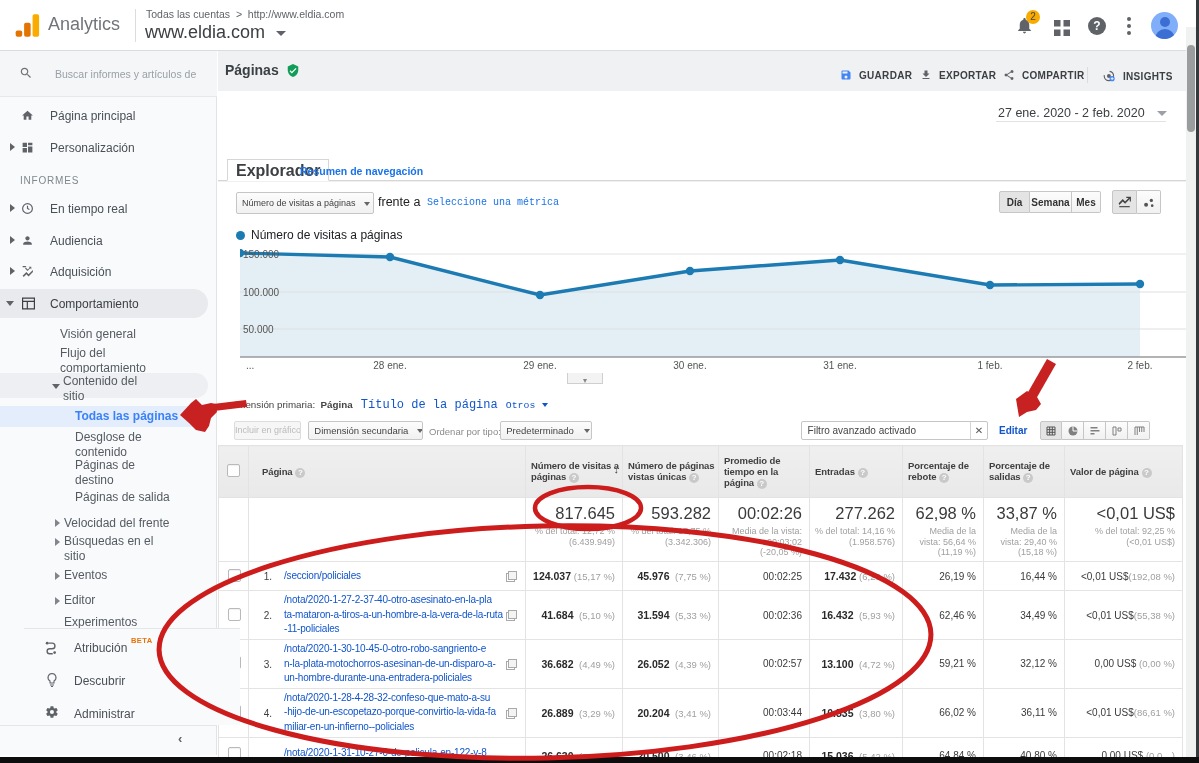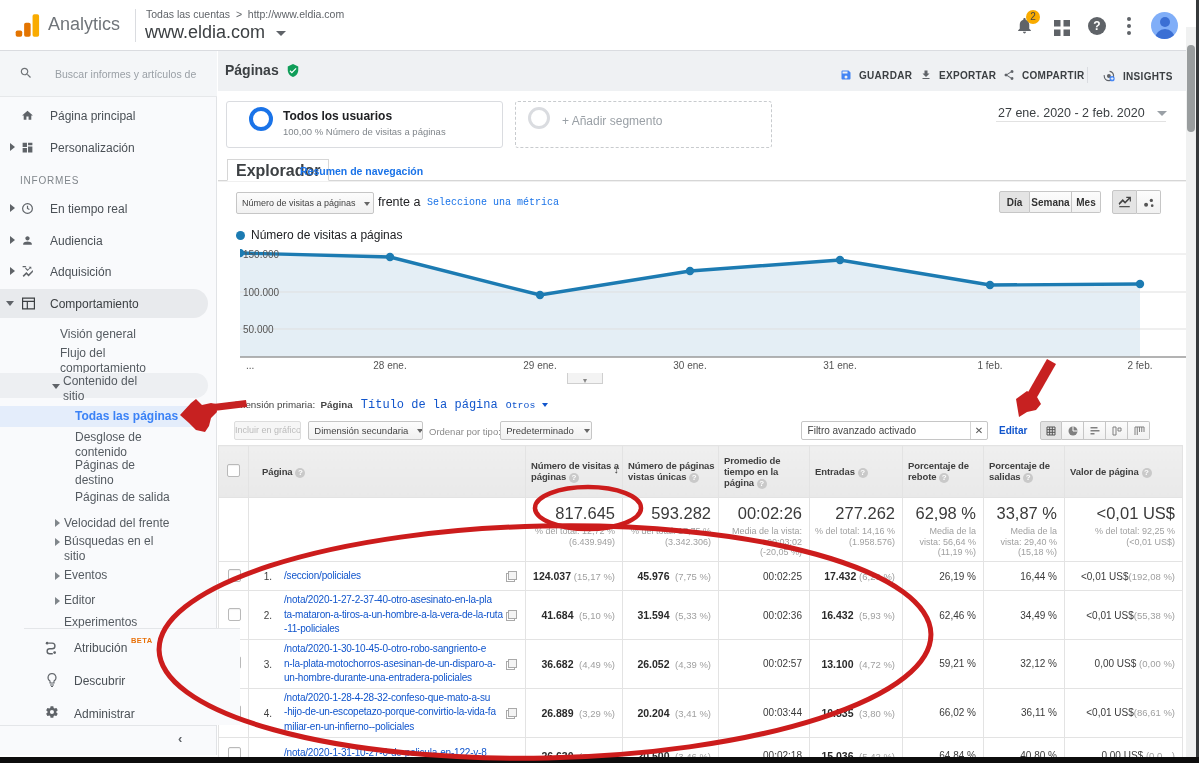--- a/index.html
+++ b/index.html
@@ -197,29 +197,20 @@
     <div class="actbtn" style="left:884px;"><svg width="15" height="14" viewBox="0 0 24 24" style="vertical-align:-3px;margin-right:6px;">
           <circle cx="11" cy="12" r="8" fill="none" stroke="#5f6368" stroke-width="2" stroke-dasharray="26 12"></circle>
           <circle cx="11" cy="12" r="3.4" fill="#5f6368"></circle>
           <circle cx="16.5" cy="16.5" r="4.4" fill="#4285f4"></circle>
           <path d="M16.5 14v5M14 16.5h5" stroke="#fff" stroke-width="1.4"></path>
         </svg>INSIGHTS</div>
   </div>
   <div id="whitehead">
     <div id="daterange">27 ene. 2020 - 2 feb. 2020 <span class="carets" style="border-top-color:#9aa0a6;margin-left:9px;"></span></div>
     <div class="abs" style="left:778px;top:30px;width:170px;height:1px;background:#e2e2e2;"></div>
-    <div class="segbox" style="left:8px;width:277px;">
-      <div class="abs" style="left:22px;top:5px;width:24px;height:24px;border:4.5px solid #1a73e8;border-radius:50%;"></div>
-      <div class="abs" style="left:56px;top:7px;font-size:12px;font-weight:bold;color:#202124;">Todos los usuarios</div>
-      <div class="abs" style="left:56px;top:24px;font-size:9.5px;color:#80868b;">100,00 % Número de visitas a páginas</div>
-    </div>
-    <div class="segbox" style="left:297px;width:257px;border:1px dashed #c8cbce;background:transparent;">
-      <div class="abs" style="left:12px;top:5px;width:22px;height:22px;border-radius:50%;border:3px solid #dadce0;"></div>
-      <div class="abs" style="left:46px;top:12px;font-size:12px;color:#9aa0a6;">+ Añadir segmento</div>
-    </div>
   </div>
   <div id="tabsrow">
       <div id="tab1">Explorador</div>
       <div id="tab2">Resumen de navegación</div>
     </div>
   <div id="panel">
     <div class="ddbtn" style="left:18px;top:10px;width:138px;font-size:9px;">&nbsp;&nbsp;Número de visitas a páginas&nbsp; <span class="carets" style="border-top-width:4px;border-left-width:3.5px;border-right-width:3.5px;margin-left:3px;border-top-color:#666;"></span></div>
     <div class="abs" style="left:160px;top:13px;font-size:12.5px;color:#202124;">frente a </div>
     <div class="abs blue" style="left:209px;top:15px;font-size:10px;color:#1a73e8;">Seleccione una métrica</div>
     <div class="abs" style="left:781px;top:9px;height:22px;">

